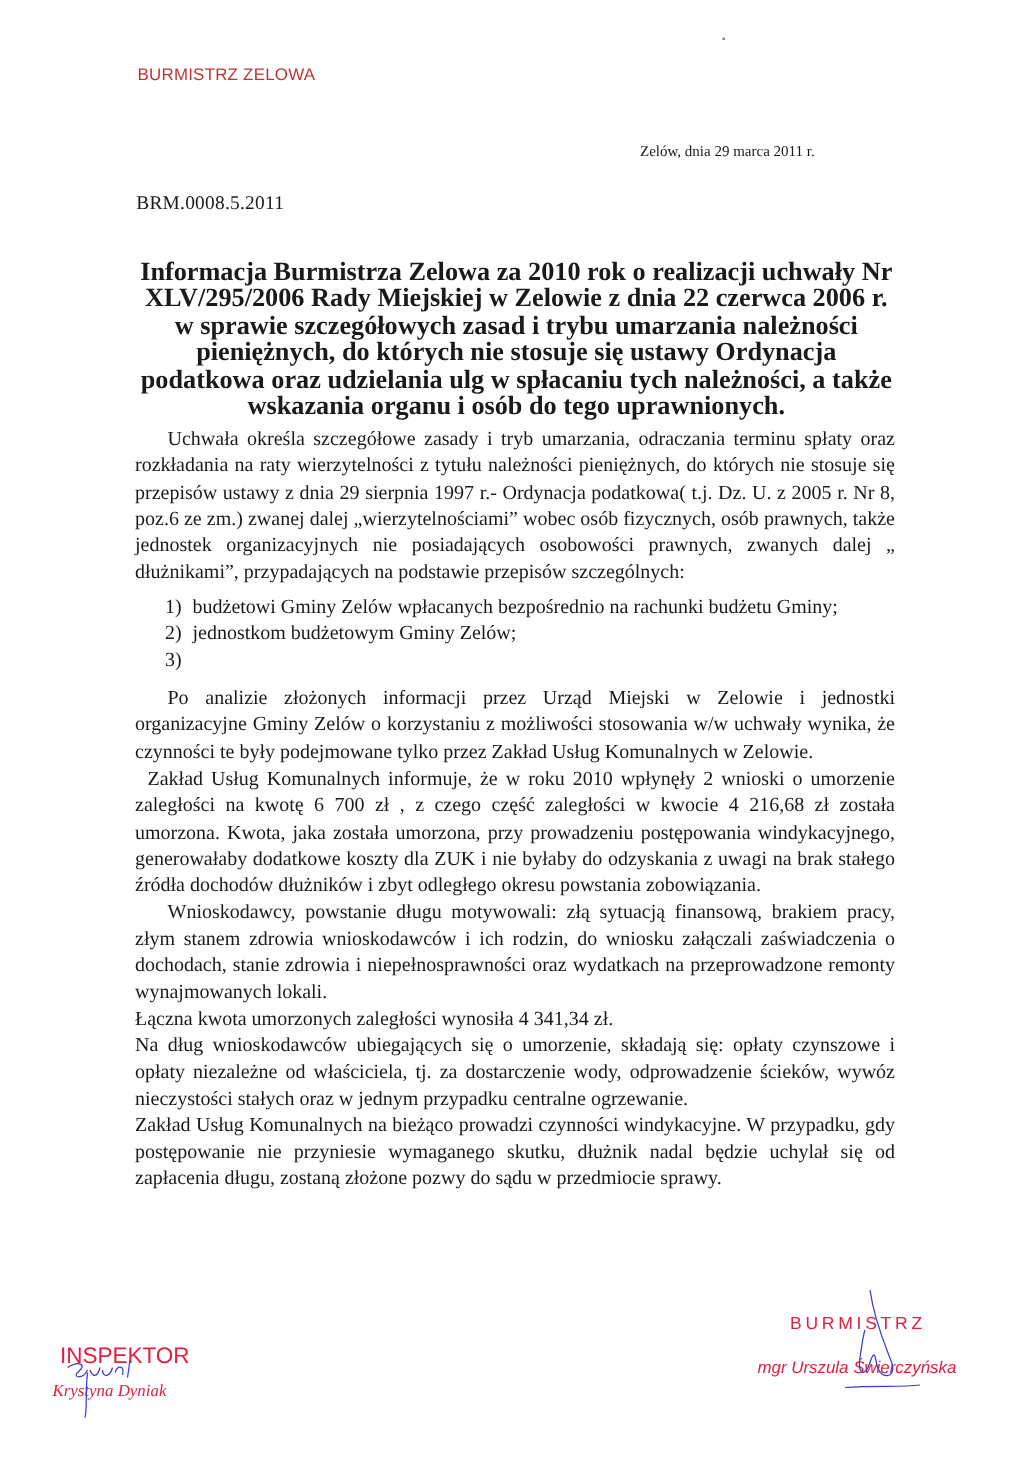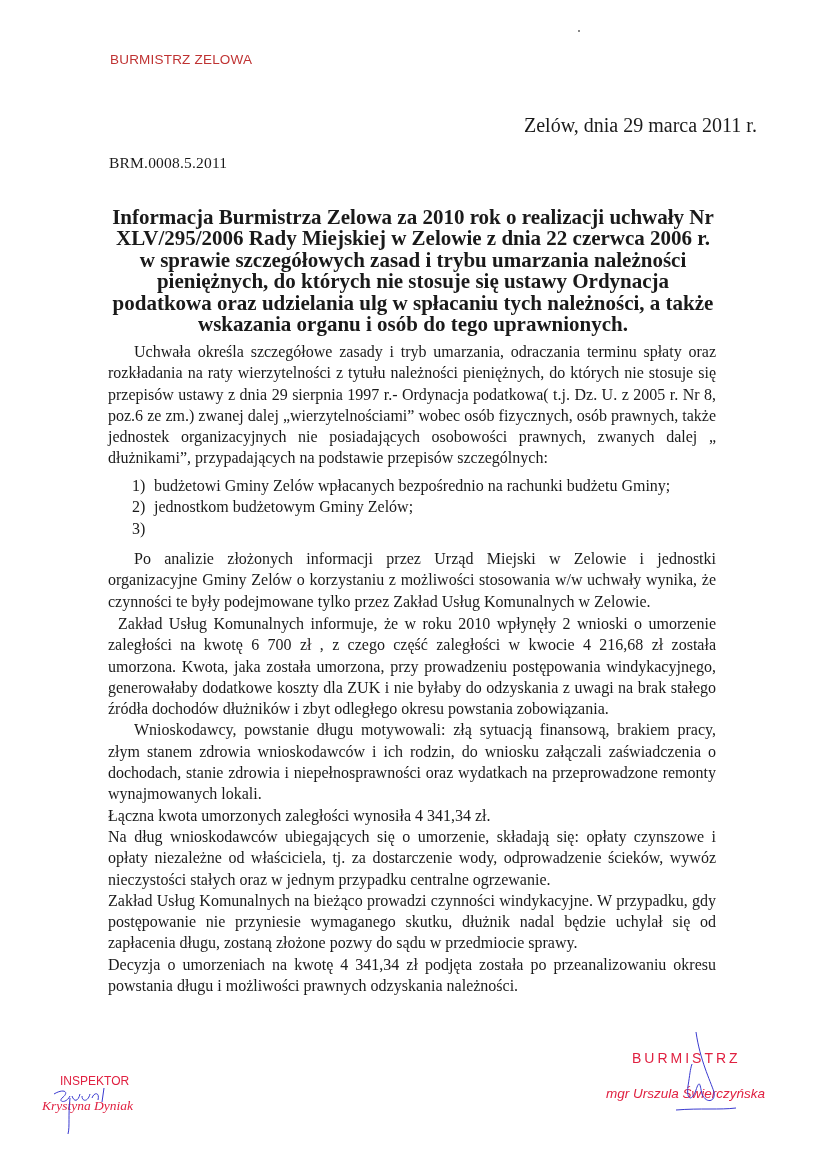--- a/index.html
+++ b/index.html
@@ -1,34 +1,34 @@
 <!DOCTYPE html>
 <html><head>
 <meta charset="utf-8">
 <style>
   html, body { margin: 0; padding: 0; background: #ffffff; }
   body { width: 826px; height: 1169px; position: relative; overflow: hidden; color: #1a1a1a; font-family: "Liberation Serif", serif; }
   .stamp-top { position: absolute; left: 110px; top: 52px; font-family: "Liberation Sans", sans-serif; font-size: 13.5px; color: #b91c1c; letter-spacing: 0.2px; opacity: 0.9; }
-  .date { position: absolute; left: 512px; top: 114px; font-size: 20px; margin-left: 12px; }
+  .date { position: absolute; left: 512px; top: 114px; font-size: 12px; }
   .ref { position: absolute; left: 109px; top: 154px; font-size: 15.5px; letter-spacing: 0.2px; }
   .title { position: absolute; left: 108px; top: 207px; width: 610px; text-align: center; font-weight: bold; font-size: 21px; line-height: 21.4px; }
   .body { position: absolute; left: 108px; width: 608px; font-size: 16px; line-height: 21.3px; text-align: justify; }
   .p-intro { top: 341px; }
   .p-intro p, .p-analysis p { margin: 0; text-indent: 26px; }
   .list { position: absolute; left: 132px; top: 475px; font-size: 16px; line-height: 21.3px; margin: 0; padding: 0; list-style: none; }
   .list li { display: flex; }
   .list .num { width: 22px; }
   .p-analysis { top: 548px; }
   .p-rest { top: 592px; }
   .p-rest p { margin: 0; }
   .p-rest p.indent { text-indent: 10px; }
   .p-rest p.indent2 { text-indent: 26px; }
   .p-rest p.single { text-align: left; }
   .stamp-left { position: absolute; left: 42px; top: 1074px; font-family: "Liberation Sans", sans-serif; color: #e02040; }
-  .stamp-left .role { font-size: 12px; margin-left: 18px; }
+  .stamp-left .role { font-size: 18px; margin-left: 6px; }
   .stamp-left .name { font-size: 13.5px; font-style: italic; font-family: "Liberation Serif", serif; margin-top: 10px; }
   .stamp-right { position: absolute; left: 606px; top: 1050px; font-family: "Liberation Sans", sans-serif; color: #e02040; }
   .stamp-right .role { font-size: 14px; letter-spacing: 3px; margin-left: 26px; }
   .stamp-right .name { font-size: 13.5px; font-style: italic; margin-top: 20px; }
   .sig { position: absolute; pointer-events: none; }
   .dot { position: absolute; left: 578px; top: 30px; width: 2px; height: 2px; background: #888; }
 </style>
 </head>
 <body>
 
@@ -61,21 +61,20 @@
 <div class="body p-analysis">
   <p>Po analizie złożonych informacji  przez Urząd Miejski w Zelowie i jednostki organizacyjne Gminy Zelów o korzystaniu z możliwości stosowania w/w uchwały wynika, że czynności te były podejmowane tylko przez Zakład Usług Komunalnych w Zelowie.</p>
 </div>
 
 <div class="body p-rest" style="top:613px;">
   <p class="indent">Zakład Usług Komunalnych informuje, że w roku 2010 wpłynęły 2 wnioski o umorzenie zaległości na kwotę  6 700 zł , z czego część zaległości w kwocie  4 216,68  zł została umorzona. Kwota, jaka została umorzona, przy prowadzeniu postępowania windykacyjnego, generowałaby dodatkowe koszty dla ZUK i nie byłaby do odzyskania z uwagi na brak stałego źródła dochodów dłużników i  zbyt odległego okresu powstania zobowiązania.</p>
   <p class="indent2">Wnioskodawcy, powstanie długu motywowali: złą sytuacją finansową, brakiem pracy, złym stanem zdrowia wnioskodawców i ich rodzin, do wniosku załączali zaświadczenia o dochodach, stanie zdrowia i  niepełnosprawności oraz wydatkach na przeprowadzone remonty wynajmowanych lokali.</p>
   <p class="single">Łączna kwota umorzonych zaległości wynosiła  4 341,34 zł.</p>
   <p>Na dług wnioskodawców ubiegających się o umorzenie, składają się: opłaty czynszowe i opłaty niezależne od właściciela, tj. za dostarczenie wody, odprowadzenie ścieków, wywóz nieczystości stałych oraz w jednym przypadku centralne ogrzewanie.</p>
   <p>Zakład Usług Komunalnych na bieżąco prowadzi czynności windykacyjne. W przypadku, gdy postępowanie nie przyniesie wymaganego skutku, dłużnik nadal będzie uchylał się od zapłacenia długu, zostaną złożone pozwy do sądu w przedmiocie sprawy.</p>
-  <p>Decyzja  o umorzeniach na kwotę  4 341,34 zł podjęta została po przeanalizowaniu okresu powstania długu i możliwości prawnych  odzyskania należności.</p>
 </div>
 
 <div class="stamp-left">
   <div class="role">INSPEKTOR</div>
   <div class="name">Krystyna Dyniak</div>
 </div>
 <svg class="sig" style="left:48px;top:1086px;" width="80" height="50">
   <path d="M6 8 C16 2,22 6,14 12 C10 16,18 18,22 10 M24 10 C26 16,30 16,32 8 M34 10 C34 16,40 16,42 8 M44 12 C46 6,52 6,50 14 M56 2 L54 16 M22 12 C20 30,22 40,20 48" fill="none" stroke="#3a3ad0" stroke-width="1"></path>
 </svg>
 

